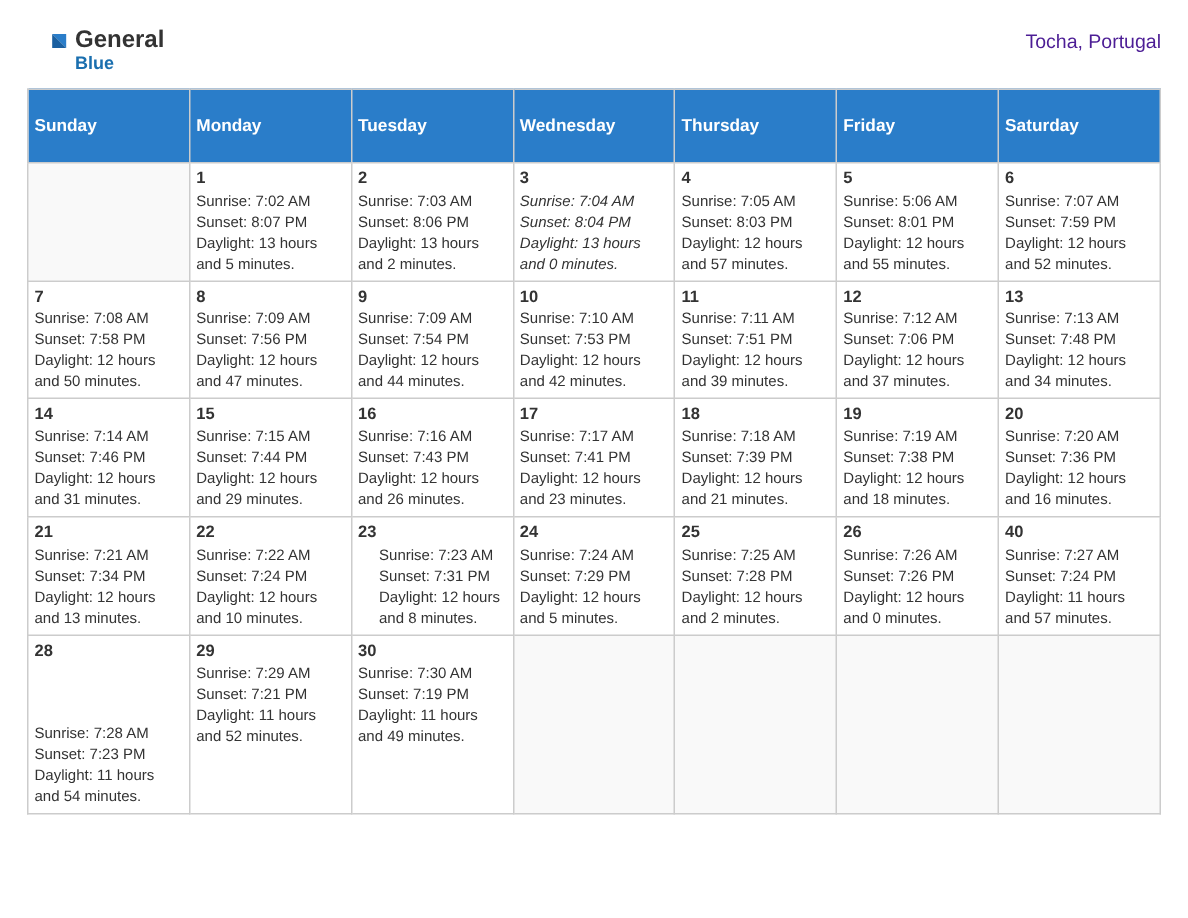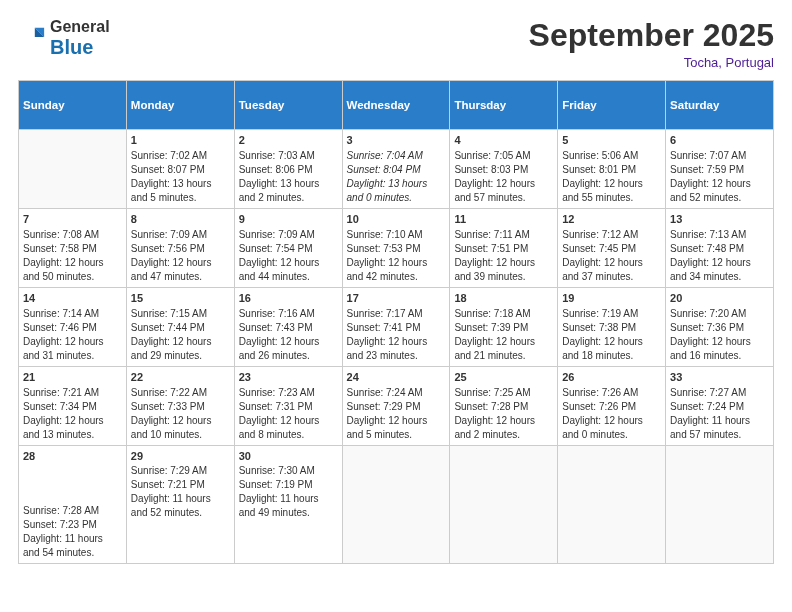--- a/index.html
+++ b/index.html
@@ -32,21 +32,21 @@
       display: flex;
       flex-direction: column;
       line-height: 1.1;
     }
     .logo-general {
       font-size: 16px;
       font-weight: bold;
       color: #333;
     }
     .logo-blue {
-      font-size: 20px;
+      font-size: 12px;
       font-weight: bold;
       color: #1a6faf;
     }
     .logo-icon {
       width: 28px;
       height: 28px;
     }
     .title-block {
       text-align: right;
     }
@@ -111,21 +111,20 @@
       <svg class="logo-icon" viewBox="0 0 30 30">
         <polygon points="18,4 28,4 28,14" fill="#2a7dc9"></polygon>
         <polygon points="18,4 28,14 18,14" fill="#1a5fa0"></polygon>
       </svg>
       <div class="logo-text">
         <span class="logo-general">General</span>
         <span class="logo-blue">Blue</span>
       </div>
     </div>
     <div class="title-block">
-      <div class="month-title">September 2025</div>
       <div class="subtitle">Tocha, Portugal</div>
     </div>
   </div>
 
   <table class="calendar">
     <thead>
       <tr>
       <th>Sunday</th>
           <th>Monday</th>
           <th>Tuesday</th>
@@ -213,21 +212,21 @@
           <td>
             <span class="day-num">11</span>
             <div class="cell-content" style="white-space: pre-line;">Sunrise: 7:11 AM
 Sunset: 7:51 PM
 Daylight: 12 hours
 and 39 minutes.</div>
           </td>
           <td>
             <span class="day-num">12</span>
             <div class="cell-content" style="white-space: pre-line;">Sunrise: 7:12 AM
-Sunset: 7:45 PM
+Sunset: 7:06 PM
 Daylight: 12 hours
 and 37 minutes.</div>
           </td>
           <td>
             <span class="day-num">13</span>
             <div class="cell-content" style="white-space: pre-line;">Sunrise: 7:13 AM
 Sunset: 7:48 PM
 Daylight: 12 hours
 and 34 minutes.</div>
           </td>
@@ -287,27 +286,27 @@
           <td>
             <span class="day-num">21</span>
             <div class="cell-content" style="white-space: pre-line;">Sunrise: 7:21 AM
 Sunset: 7:34 PM
 Daylight: 12 hours
 and 13 minutes.</div>
           </td>
           <td>
             <span class="day-num">22</span>
             <div class="cell-content" style="white-space: pre-line;">Sunrise: 7:22 AM
-Sunset: 7:33 PM
+Sunset: 7:24 PM
 Daylight: 12 hours
 and 10 minutes.</div>
           </td>
           <td>
             <span class="day-num">23</span>
-            <div class="cell-content" style="white-space: pre-line;">Sunrise: 7:23 AM
+            <div class="cell-content" style="white-space: pre-line; margin-left: 14px;">Sunrise: 7:23 AM
 Sunset: 7:31 PM
 Daylight: 12 hours
 and 8 minutes.</div>
           </td>
           <td>
             <span class="day-num">24</span>
             <div class="cell-content" style="white-space: pre-line;">Sunrise: 7:24 AM
 Sunset: 7:29 PM
 Daylight: 12 hours
 and 5 minutes.</div>
@@ -320,21 +319,21 @@
 and 2 minutes.</div>
           </td>
           <td>
             <span class="day-num">26</span>
             <div class="cell-content" style="white-space: pre-line;">Sunrise: 7:26 AM
 Sunset: 7:26 PM
 Daylight: 12 hours
 and 0 minutes.</div>
           </td>
           <td>
-            <span class="day-num">33</span>
+            <span class="day-num">40</span>
             <div class="cell-content" style="white-space: pre-line;">Sunrise: 7:27 AM
 Sunset: 7:24 PM
 Daylight: 11 hours
 and 57 minutes.</div>
           </td>
         </tr>
         <tr class="last-row">
           <td>
             <span class="day-num">28</span>
             <div class="cell-content" style="white-space: pre-line; margin-top: 41px;">Sunrise: 7:28 AM

